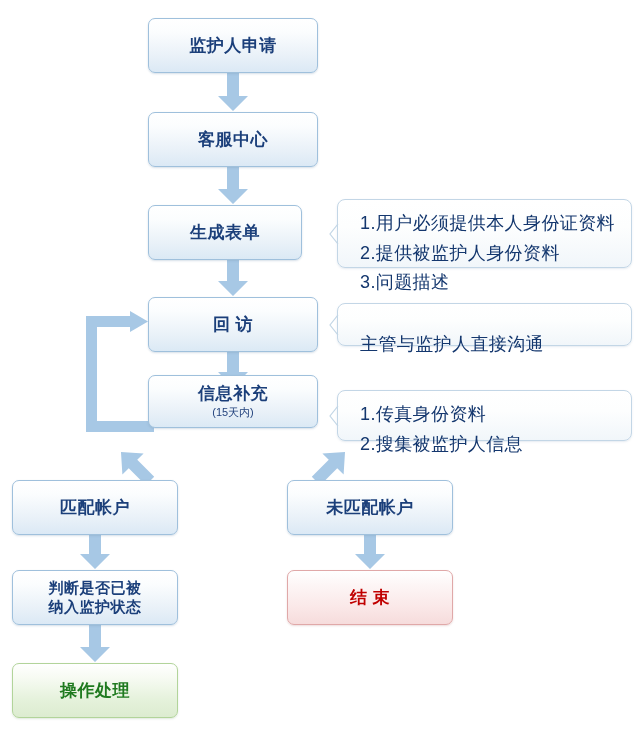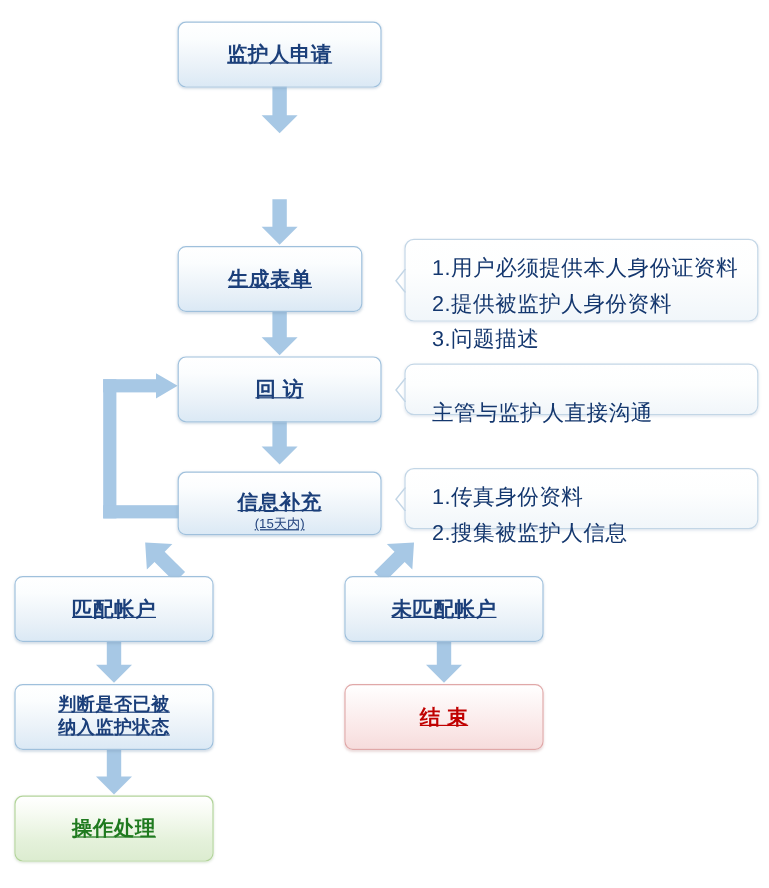--- a/index.html
+++ b/index.html
@@ -12,21 +12,20 @@
   
   .node{
     position:absolute;box-sizing:border-box;
     border:1px solid #9fc0dc;border-radius:7px;
     background:linear-gradient(to bottom,#ffffff 0%,#fbfdfe 25%,#e9f1f8 70%,#dbe9f5 100%);
     box-shadow:0 1px 2px rgba(120,150,180,.30);
     display:flex;align-items:center;justify-content:center;
     text-align:center;line-height:1.25;
     color:#1b3f7a;font-weight:bold;font-size:17px;
     letter-spacing:.5px;
-    text-decoration:underline;
   }
   .node .sub{
     display:block;font-size:11px;font-weight:normal;
     letter-spacing:0;color:#24447e;margin-top:2px;
   }
   .node.two-line{font-size:15px;}
   .node.red{
     border-color:#e0a8a8;
     background:linear-gradient(to bottom,#ffffff 0%,#fdf6f6 25%,#fae7e7 70%,#f6dcdc 100%);
     color:#c00000;
@@ -132,30 +131,33 @@
   <div class="arrow" style="left:354px;top:534px;width:32px;height:36px;">
     <svg width="32" height="36" viewBox="0 0 32 36">
       <polygon points="10,0 22,0 22,20 31,20 16,35 1,20 10,20" fill="#a7c8e5"></polygon>
     </svg>
   </div>
 
   <div class="node" style="left:148px;top:18px;width:170px;height:55px;">
     <span>监护人申请</span>
   </div>
 
+  <div class="node" style="left:148px;top:112px;width:170px;height:55px;">
+    <span>客服中心</span>
+  </div>
 
   <div class="node" style="left:148px;top:205px;width:154px;height:55px;">
     <span>生成表单</span>
   </div>
 
   <div class="node" style="left:148px;top:297px;width:170px;height:55px;">
     <span>回 访</span>
   </div>
 
-  <div class="node" style="left:148px;top:393px;width:170px;height:53px;align-items:flex-end;">
+  <div class="node" style="left:148px;top:375px;width:170px;height:53px;">
     <span>
       <span>信息补充</span>
       <span class="sub">(15天内)</span>
     </span>
   </div>
 
   <div class="node" style="left:12px;top:480px;width:166px;height:55px;">
     <span>匹配帐户</span>
   </div>
 

